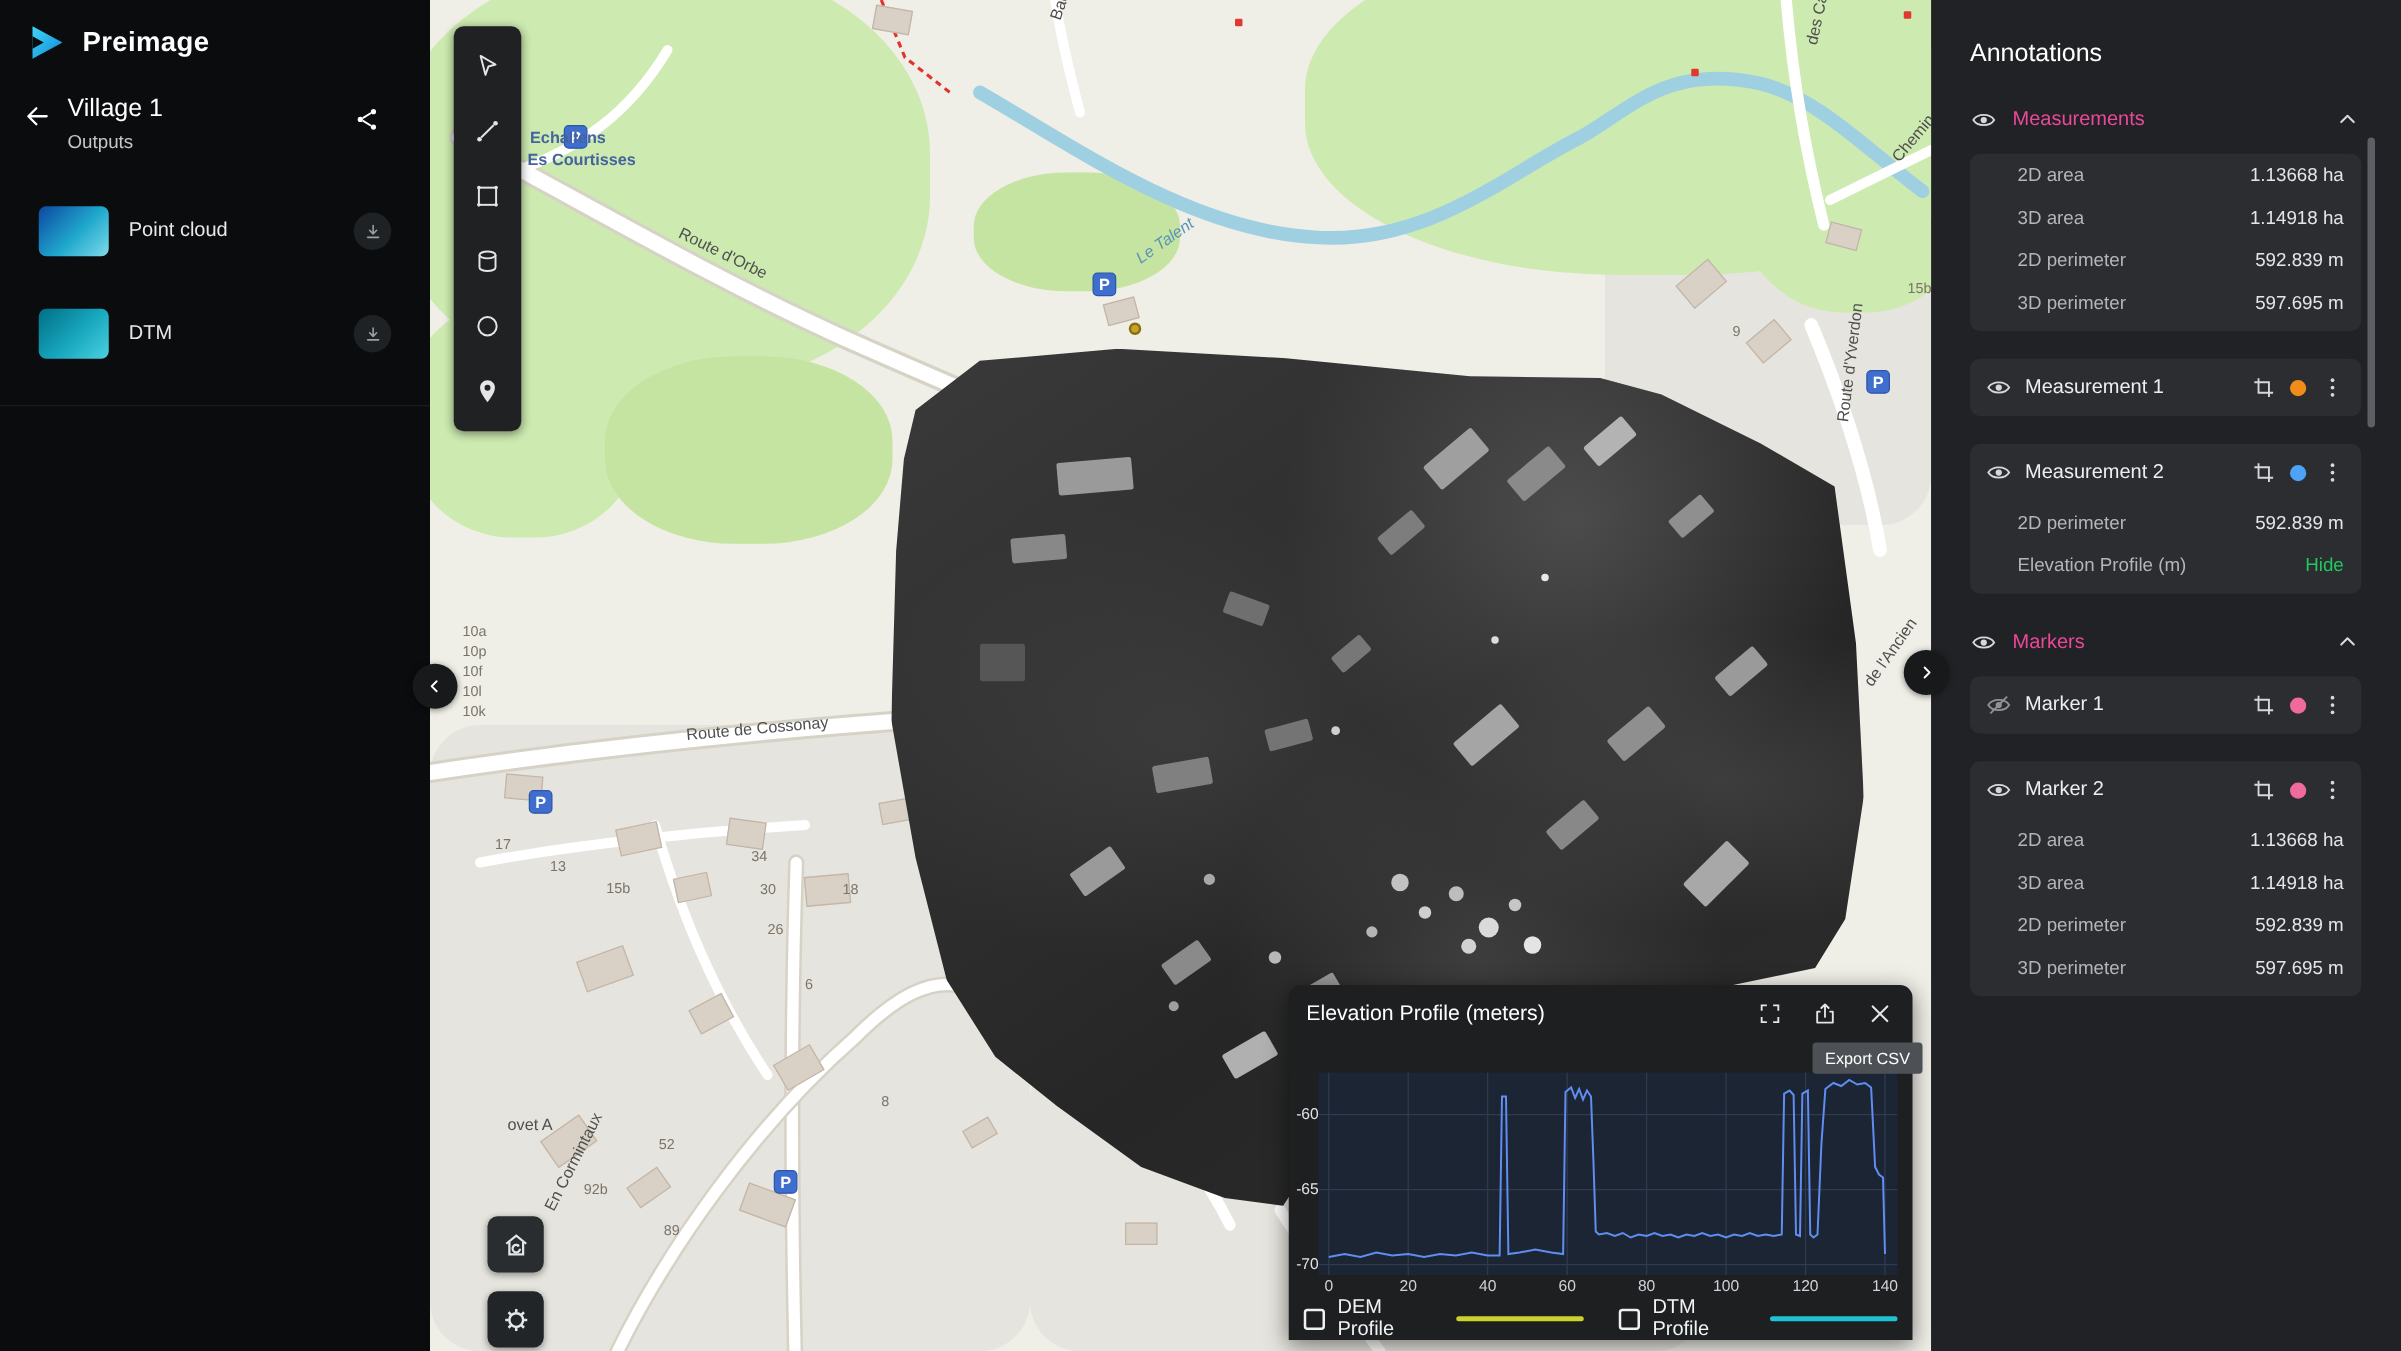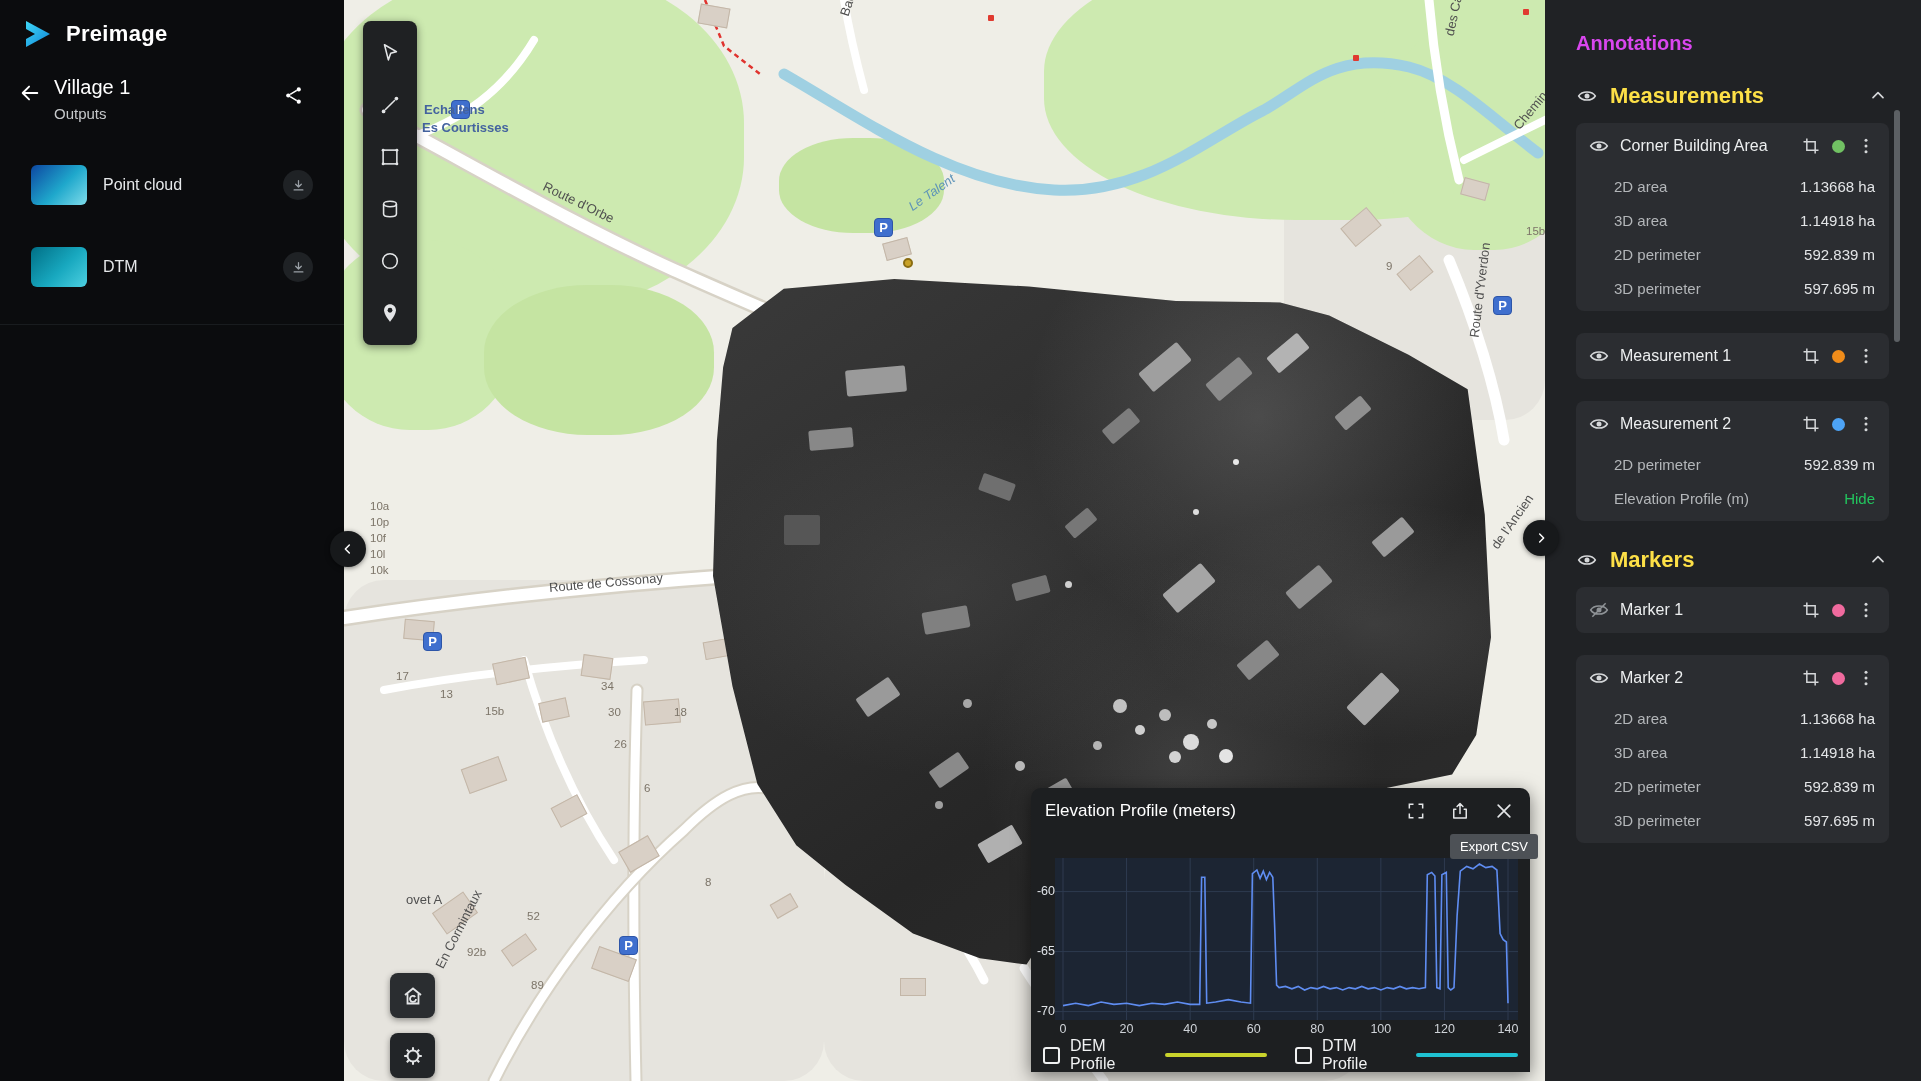--- a/index.html
+++ b/index.html
@@ -82,23 +82,23 @@
   #x-labels{position:absolute;left:24px;top:234px;width:463px;height:16px}
   #x-labels span{position:absolute;top:0;transform:translateX(-50%);font-size:12.5px;color:#cfd3d8}
   .legend{position:absolute;left:12px;right:12px;top:254px;height:26px;display:flex;align-items:center;gap:28px}
   .legend-item{display:flex;align-items:center;cursor:pointer}
   .checkbox{width:17px;height:17px;border:2px solid #f0f1f2;border-radius:3px;background:transparent;flex:none}
   .legend-label{margin:0 12px 0 10px;font-size:16px;color:#f1f2f3}
   .legend-line{width:104px;height:4px;border-radius:2px;display:block}
 
   
   .right-panel{position:absolute;left:1545px;top:0;width:376px;height:100%;background:#202225;z-index:30;padding:32px 32px 0 31px;color:#e8eaed;overflow:hidden}
-  .panel-title{font-size:20px;font-weight:700;margin-bottom:24px;color:#d946ef}
+  .panel-title{font-size:20px;font-weight:400;margin-bottom:24px;color:#ffffff}
   .section-row{display:flex;align-items:center;gap:12px;height:34px;margin-bottom:10px;cursor:pointer}
-  .sec-title{font-size:22px;font-weight:700;flex:1;color:#fde047}
+  .sec-title{font-size:16px;font-weight:400;flex:1;color:#ec4899}
   .ann-card{background:#2b2d31;border-radius:8px;margin-bottom:22px;padding-bottom:6px}
   .ann-card.head-only{padding-bottom:0}
   .card-head{display:flex;align-items:center;gap:10px;height:46px;padding:0 12px}
   .card-title{font-size:16px;flex:1;color:#eceeef;white-space:nowrap;overflow:hidden}
   .color-dot{width:13px;height:13px;border-radius:50%;flex:none}
   .crow{display:flex;align-items:center;height:34px;padding:0 14px 0 38px}
   .clabel{flex:1;font-size:15px;color:#b3b6b9}
   .cval{font-size:15px;color:#e3e5e7}
   .cval.link{color:#22c55e;cursor:pointer}
   .icon-btn{background:none;border:none;color:#d5d7d9;padding:0;width:22px;height:22px;display:flex;align-items:center;justify-content:center;cursor:pointer;flex:none}
@@ -458,182 +458,160 @@
         </span>
       <span class="sec-title">Measurements</span>
       <span class="icon-btn">
           <svg viewBox="0 0 24 24">
             <path d="M6 14 L12 8 L18 14" fill="none" stroke="currentColor" stroke-width="2" stroke-linecap="round" stroke-linejoin="round"></path>
           </svg>
         </span>
     </div>
 
     <div class="ann-card">
+      <div class="crow">
+          <span class="clabel">2D area</span>
+          <span class="cval">1.13668 ha</span>
+        </div>
+      <div class="crow">
+          <span class="clabel">3D area</span>
+          <span class="cval">1.14918 ha</span>
+        </div>
+      <div class="crow">
+          <span class="clabel">2D perimeter</span>
+          <span class="cval">592.839 m</span>
+        </div>
+      <div class="crow">
+          <span class="clabel">3D perimeter</span>
+          <span class="cval">597.695 m</span>
+        </div>
+    </div>
+
+    <div class="ann-card head-only">
       <div class="card-head">
         <span class="icon-btn">
             <svg viewBox="0 0 24 24">
               <path d="M2 12 C6 5.5 18 5.5 22 12 C18 18.5 6 18.5 2 12 Z" fill="none" stroke="currentColor" stroke-width="1.8"></path>
               <circle cx="12" cy="12" r="3" fill="currentColor"></circle>
             </svg>
           </span>
-        <span class="card-title">Corner Building Area</span>
+        <span class="card-title">Measurement 1</span>
         <span class="icon-btn">
             <svg viewBox="0 0 24 24">
               <path d="M7 3 V17 H21 M3 7 H17 V21" fill="none" stroke="currentColor" stroke-width="1.8"></path>
             </svg>
           </span>
-        <span class="color-dot" style="background: rgb(113, 193, 99);"></span>
+        <span class="color-dot" style="background: rgb(240, 140, 26);"></span>
         <span class="icon-btn">
             <svg viewBox="0 0 24 24" fill="currentColor">
               <circle cx="12" cy="5" r="1.8"></circle>
               <circle cx="12" cy="12" r="1.8"></circle>
               <circle cx="12" cy="19" r="1.8"></circle>
             </svg>
           </span>
       </div>
-      <div class="crow">
-          <span class="clabel">2D area</span>
-          <span class="cval">1.13668 ha</span>
-        </div>
-      <div class="crow">
-          <span class="clabel">3D area</span>
-          <span class="cval">1.14918 ha</span>
-        </div>
-      <div class="crow">
-          <span class="clabel">2D perimeter</span>
-          <span class="cval">592.839 m</span>
-        </div>
-      <div class="crow">
-          <span class="clabel">3D perimeter</span>
-          <span class="cval">597.695 m</span>
-        </div>
-    </div>
-
-    <div class="ann-card head-only">
+    </div>
+
+    <div class="ann-card">
       <div class="card-head">
         <span class="icon-btn">
             <svg viewBox="0 0 24 24">
               <path d="M2 12 C6 5.5 18 5.5 22 12 C18 18.5 6 18.5 2 12 Z" fill="none" stroke="currentColor" stroke-width="1.8"></path>
               <circle cx="12" cy="12" r="3" fill="currentColor"></circle>
             </svg>
           </span>
-        <span class="card-title">Measurement 1</span>
+        <span class="card-title">Measurement 2</span>
         <span class="icon-btn">
             <svg viewBox="0 0 24 24">
               <path d="M7 3 V17 H21 M3 7 H17 V21" fill="none" stroke="currentColor" stroke-width="1.8"></path>
             </svg>
           </span>
-        <span class="color-dot" style="background: rgb(240, 140, 26);"></span>
+        <span class="color-dot" style="background: rgb(77, 163, 245);"></span>
         <span class="icon-btn">
             <svg viewBox="0 0 24 24" fill="currentColor">
               <circle cx="12" cy="5" r="1.8"></circle>
               <circle cx="12" cy="12" r="1.8"></circle>
               <circle cx="12" cy="19" r="1.8"></circle>
             </svg>
           </span>
       </div>
-    </div>
-
-    <div class="ann-card">
+      <div class="crow">
+          <span class="clabel">2D perimeter</span>
+          <span class="cval">592.839 m</span>
+        </div>
+      <div class="crow">
+          <span class="clabel">Elevation Profile (m)</span>
+          <span class="cval link">Hide</span>
+        </div>
+    </div>
+
+    <div class="section-row markers-gap">
+      <span class="icon-btn">
+          <svg viewBox="0 0 24 24">
+            <path d="M2 12 C6 5.5 18 5.5 22 12 C18 18.5 6 18.5 2 12 Z" fill="none" stroke="currentColor" stroke-width="1.8"></path>
+            <circle cx="12" cy="12" r="3" fill="currentColor"></circle>
+          </svg>
+        </span>
+      <span class="sec-title">Markers</span>
+      <span class="icon-btn">
+          <svg viewBox="0 0 24 24">
+            <path d="M6 14 L12 8 L18 14" fill="none" stroke="currentColor" stroke-width="2" stroke-linecap="round" stroke-linejoin="round"></path>
+          </svg>
+        </span>
+    </div>
+
+    <div class="ann-card head-only">
       <div class="card-head">
-        <span class="icon-btn">
+        <span class="icon-btn dim">
             <svg viewBox="0 0 24 24">
               <path d="M2 12 C6 5.5 18 5.5 22 12 C18 18.5 6 18.5 2 12 Z" fill="none" stroke="currentColor" stroke-width="1.8"></path>
               <circle cx="12" cy="12" r="3" fill="currentColor"></circle>
-            </svg>
-          </span>
-        <span class="card-title">Measurement 2</span>
+              <line x1="4" y1="20" x2="20" y2="4" stroke="currentColor" stroke-width="1.8"></line>
+            </svg>
+          </span>
+        <span class="card-title">Marker 1</span>
         <span class="icon-btn">
             <svg viewBox="0 0 24 24">
               <path d="M7 3 V17 H21 M3 7 H17 V21" fill="none" stroke="currentColor" stroke-width="1.8"></path>
             </svg>
           </span>
-        <span class="color-dot" style="background: rgb(77, 163, 245);"></span>
+        <span class="color-dot" style="background: rgb(240, 106, 158);"></span>
         <span class="icon-btn">
             <svg viewBox="0 0 24 24" fill="currentColor">
               <circle cx="12" cy="5" r="1.8"></circle>
               <circle cx="12" cy="12" r="1.8"></circle>
               <circle cx="12" cy="19" r="1.8"></circle>
             </svg>
           </span>
       </div>
-      <div class="crow">
-          <span class="clabel">2D perimeter</span>
-          <span class="cval">592.839 m</span>
-        </div>
-      <div class="crow">
-          <span class="clabel">Elevation Profile (m)</span>
-          <span class="cval link">Hide</span>
-        </div>
-    </div>
-
-    <div class="section-row markers-gap">
-      <span class="icon-btn">
-          <svg viewBox="0 0 24 24">
-            <path d="M2 12 C6 5.5 18 5.5 22 12 C18 18.5 6 18.5 2 12 Z" fill="none" stroke="currentColor" stroke-width="1.8"></path>
-            <circle cx="12" cy="12" r="3" fill="currentColor"></circle>
-          </svg>
-        </span>
-      <span class="sec-title">Markers</span>
-      <span class="icon-btn">
-          <svg viewBox="0 0 24 24">
-            <path d="M6 14 L12 8 L18 14" fill="none" stroke="currentColor" stroke-width="2" stroke-linecap="round" stroke-linejoin="round"></path>
-          </svg>
-        </span>
-    </div>
-
-    <div class="ann-card head-only">
+    </div>
+
+    <div class="ann-card">
       <div class="card-head">
-        <span class="icon-btn dim">
+        <span class="icon-btn">
             <svg viewBox="0 0 24 24">
               <path d="M2 12 C6 5.5 18 5.5 22 12 C18 18.5 6 18.5 2 12 Z" fill="none" stroke="currentColor" stroke-width="1.8"></path>
               <circle cx="12" cy="12" r="3" fill="currentColor"></circle>
-              <line x1="4" y1="20" x2="20" y2="4" stroke="currentColor" stroke-width="1.8"></line>
-            </svg>
-          </span>
-        <span class="card-title">Marker 1</span>
+            </svg>
+          </span>
+        <span class="card-title">Marker 2</span>
         <span class="icon-btn">
             <svg viewBox="0 0 24 24">
               <path d="M7 3 V17 H21 M3 7 H17 V21" fill="none" stroke="currentColor" stroke-width="1.8"></path>
             </svg>
           </span>
         <span class="color-dot" style="background: rgb(240, 106, 158);"></span>
         <span class="icon-btn">
             <svg viewBox="0 0 24 24" fill="currentColor">
               <circle cx="12" cy="5" r="1.8"></circle>
               <circle cx="12" cy="12" r="1.8"></circle>
               <circle cx="12" cy="19" r="1.8"></circle>
             </svg>
           </span>
       </div>
-    </div>
-
-    <div class="ann-card">
-      <div class="card-head">
-        <span class="icon-btn">
-            <svg viewBox="0 0 24 24">
-              <path d="M2 12 C6 5.5 18 5.5 22 12 C18 18.5 6 18.5 2 12 Z" fill="none" stroke="currentColor" stroke-width="1.8"></path>
-              <circle cx="12" cy="12" r="3" fill="currentColor"></circle>
-            </svg>
-          </span>
-        <span class="card-title">Marker 2</span>
-        <span class="icon-btn">
-            <svg viewBox="0 0 24 24">
-              <path d="M7 3 V17 H21 M3 7 H17 V21" fill="none" stroke="currentColor" stroke-width="1.8"></path>
-            </svg>
-          </span>
-        <span class="color-dot" style="background: rgb(240, 106, 158);"></span>
-        <span class="icon-btn">
-            <svg viewBox="0 0 24 24" fill="currentColor">
-              <circle cx="12" cy="5" r="1.8"></circle>
-              <circle cx="12" cy="12" r="1.8"></circle>
-              <circle cx="12" cy="19" r="1.8"></circle>
-            </svg>
-          </span>
-      </div>
       <div class="crow">
           <span class="clabel">2D area</span>
           <span class="cval">1.13668 ha</span>
         </div>
       <div class="crow">
           <span class="clabel">3D area</span>
           <span class="cval">1.14918 ha</span>
         </div>
       <div class="crow">
           <span class="clabel">2D perimeter</span>

